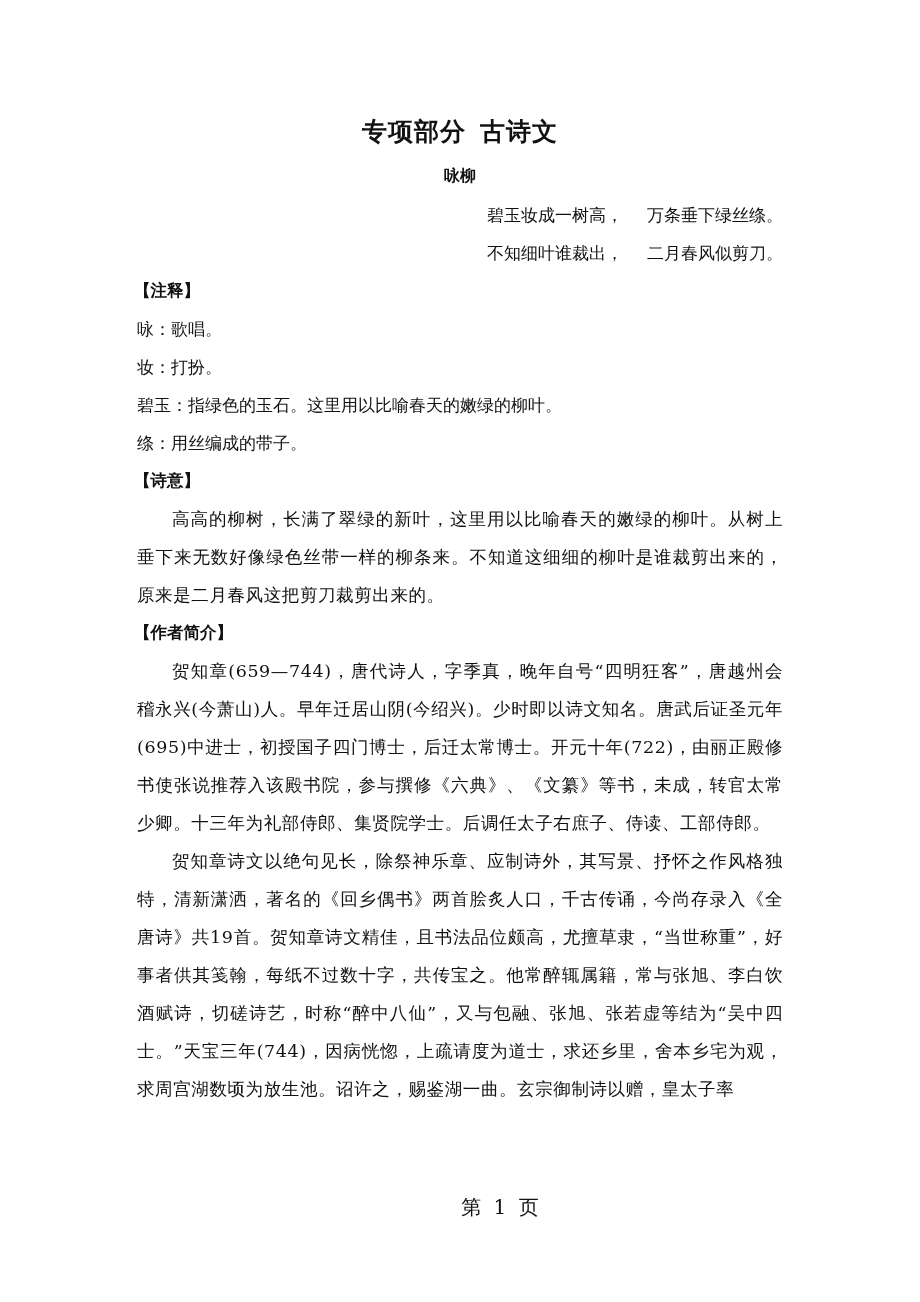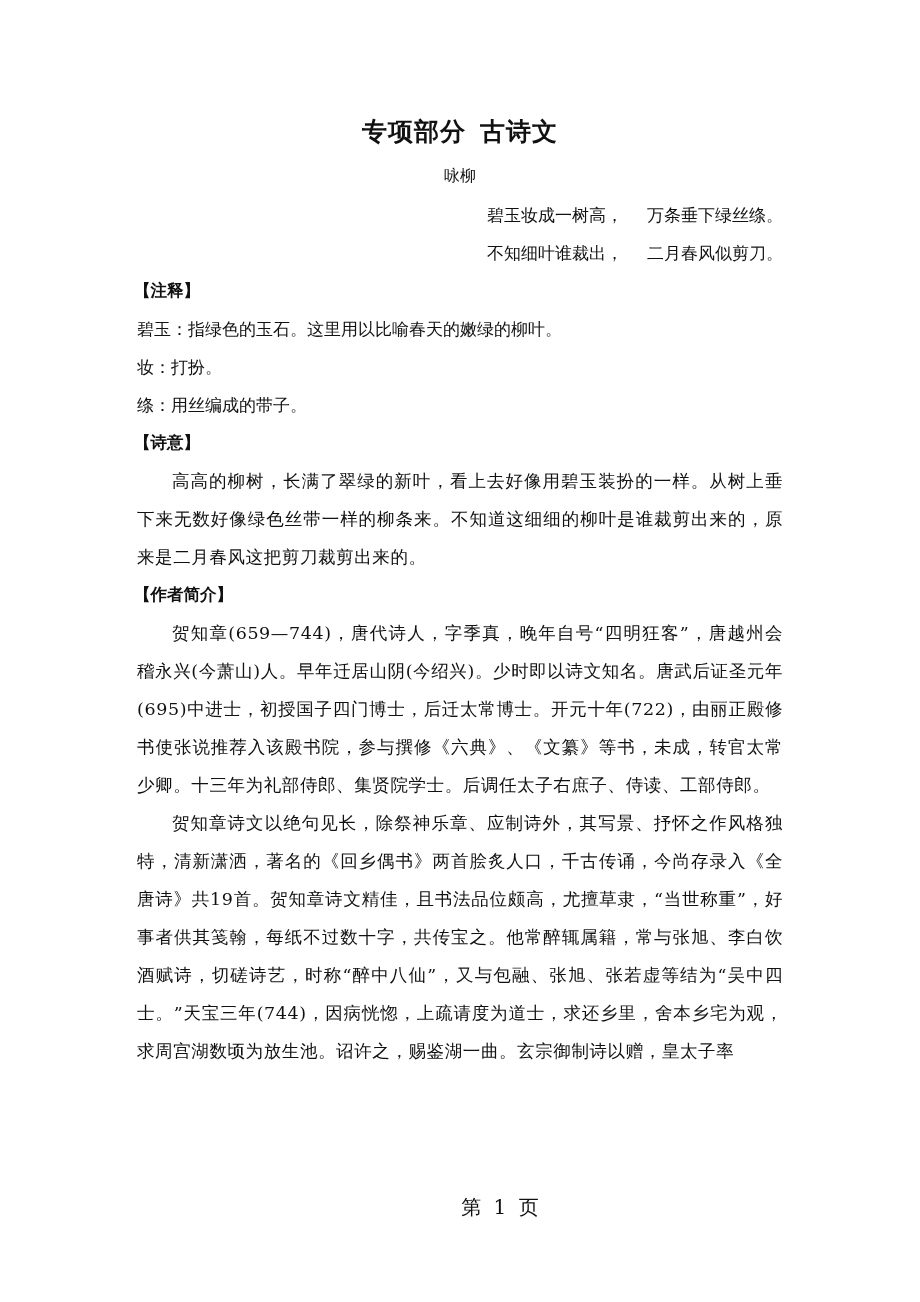--- a/index.html
+++ b/index.html
@@ -29,21 +29,21 @@
       letter-spacing: 1px;
       height: 44px;
       line-height: 44px;
       margin: 0;
     }
     .doc-title .gap { display: inline-block; width: 14px; }
     .poem-title {
       text-align: center;
       font-family: "DejaVu Sans", "Liberation Sans", sans-serif;
       font-size: 16px;
-      font-weight: normal;
+      font-weight: bold;
       height: 40px;
       line-height: 40px;
       margin-top: 2px;
     }
     .poem-line {
       text-align: right;
       font-size: 17px;
       height: 38px;
       line-height: 38px;
     }
@@ -92,26 +92,27 @@
   <div class="poem-title">咏柳</div>
 
   <div class="poem-line">
     <span>碧玉妆成一树高，</span><span class="sep"></span><span>万条垂下绿丝绦。</span>
   </div>
   <div class="poem-line">
     <span>不知细叶谁裁出，</span><span class="sep"></span><span>二月春风似剪刀。</span>
   </div>
 
   <div class="section-heading">【注释】</div>
+  <div class="note">咏：歌唱。</div>
+  <div class="note">妆：打扮。</div>
   <div class="note">碧玉：指绿色的玉石。这里用以比喻春天的嫩绿的柳叶。</div>
-  <div class="note">妆：打扮。</div>
   <div class="note">绦：用丝编成的带子。</div>
 
   <div class="section-heading">【诗意】</div>
-  <p class="para">高高的柳树，长满了翠绿的新叶，看上去好像用碧玉装扮的一样。从树上垂下来无数好像绿色丝带一样的柳条来。不知道这细细的柳叶是谁裁剪出来的，原来是二月春风这把剪刀裁剪出来的。</p>
+  <p class="para">高高的柳树，长满了翠绿的新叶，这里用以比喻春天的嫩绿的柳叶。从树上垂下来无数好像绿色丝带一样的柳条来。不知道这细细的柳叶是谁裁剪出来的，原来是二月春风这把剪刀裁剪出来的。</p>
 
   <div class="section-heading">【作者简介】</div>
   <p class="para">贺知章(659—744)，唐代诗人，字季真，晚年自号“四明狂客”，唐越州会稽永兴(今萧山)人。早年迁居山阴(今绍兴)。少时即以诗文知名。唐武后证圣元年(695)中进士，初授国子四门博士，后迁太常博士。开元十年(722)，由丽正殿修书使张说推荐入该殿书院，参与撰修《六典》、《文纂》等书，未成，转官太常少卿。十三年为礼部侍郎、集贤院学士。后调任太子右庶子、侍读、工部侍郎。</p>
   <p class="para">贺知章诗文以绝句见长，除祭神乐章、应制诗外，其写景、抒怀之作风格独特，清新潇洒，著名的《回乡偶书》两首脍炙人口，千古传诵，今尚存录入《全唐诗》共19首。贺知章诗文精佳，且书法品位颇高，尤擅草隶，“当世称重”，好事者供其笺翰，每纸不过数十字，共传宝之。他常醉辄属籍，常与张旭、李白饮酒赋诗，切磋诗艺，时称“醉中八仙”，又与包融、张旭、张若虚等结为“吴中四士。”天宝三年(744)，因病恍惚，上疏请度为道士，求还乡里，舍本乡宅为观，求周宫湖数顷为放生池。诏许之，赐鉴湖一曲。玄宗御制诗以赠，皇太子率</p>
 
 </div>
 
 <div class="footer">第 1 页</div>
 
 </body></html>

